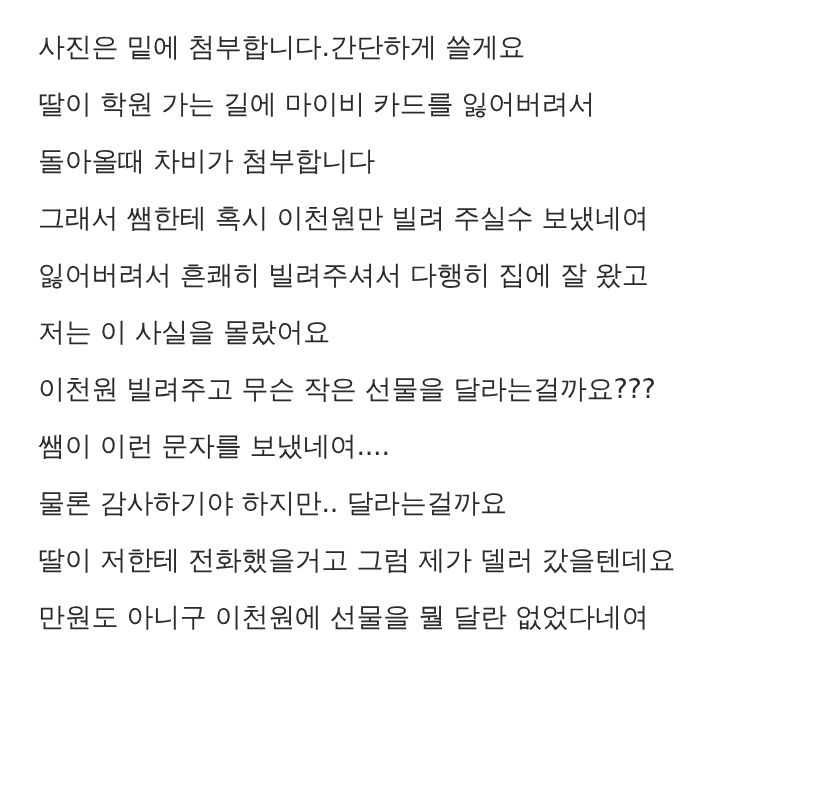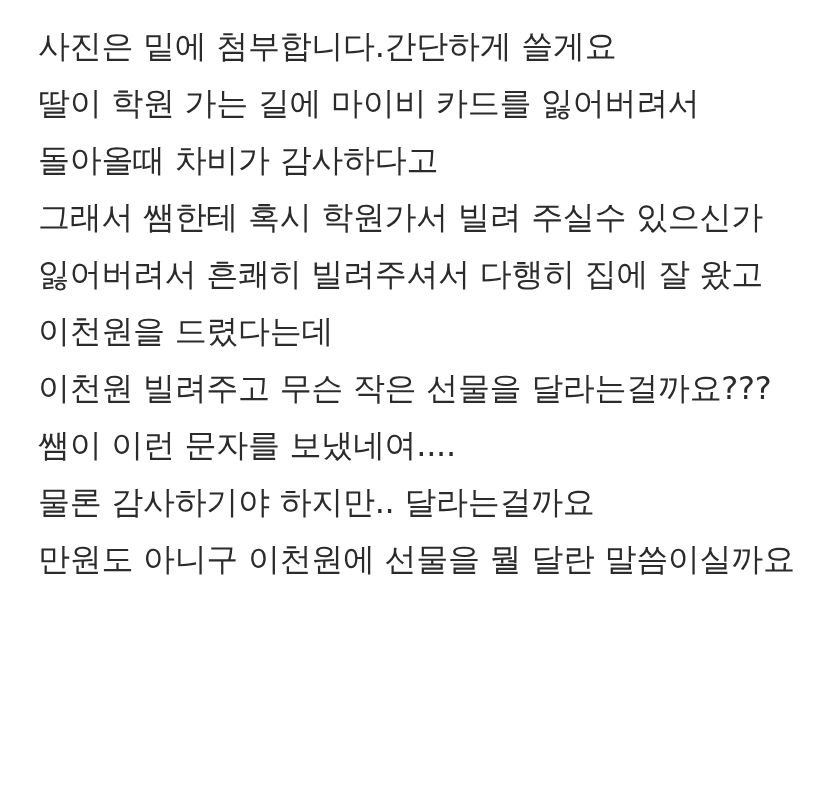--- a/index.html
+++ b/index.html
@@ -22,36 +22,37 @@
     display: flex;
     flex-direction: column;
     justify-content: flex-start;
   }
   .text-block {
     display: flex;
     flex-direction: column;
   }
   .line {
     color: #2b2b2b;
-    font-size: 32px;
+    font-size: 27px;
     line-height: 57px;
     letter-spacing: -0.3px;
     white-space: pre;
     font-weight: 400;
   }
 </style>
 </head>
 <body>
 
 <div class="page">
   <div class="text-block">
     <div class="line">사진은 밑에 첨부합니다.간단하게 쓸게요</div>
     <div class="line">딸이 학원 가는 길에 마이비 카드를 잃어버려서</div>
-    <div class="line">돌아올때 차비가 감사하다고</div>
-    <div class="line">그래서 쌤한테 혹시 학원가서 빌려 주실수 있으신가</div>
+    <div class="line">돌아올때 차비가 첨부합니다</div>
+    <div class="line">그래서 쌤한테 혹시 이천원만 빌려 주실수 보냈네여</div>
     <div class="line">잃어버려서 흔쾌히 빌려주셔서 다행히 집에 잘 왔고</div>
-    <div class="line">이천원을 드렸다는데</div>
+    <div class="line">저는 이 사실을 몰랐어요</div>
     <div class="line">이천원 빌려주고 무슨 작은 선물을 달라는걸까요???</div>
     <div class="line">쌤이 이런 문자를 보냈네여....</div>
     <div class="line">물론 감사하기야 하지만.. 달라는걸까요</div>
-    <div class="line">만원도 아니구 이천원에 선물을 뭘 달란 말씀이실까요</div>
+    <div class="line">딸이 저한테 전화했을거고 그럼 제가 델러 갔을텐데요</div>
+    <div class="line">만원도 아니구 이천원에 선물을 뭘 달란 없었다네여</div>
   </div>
 </div>
 
 </body></html>

